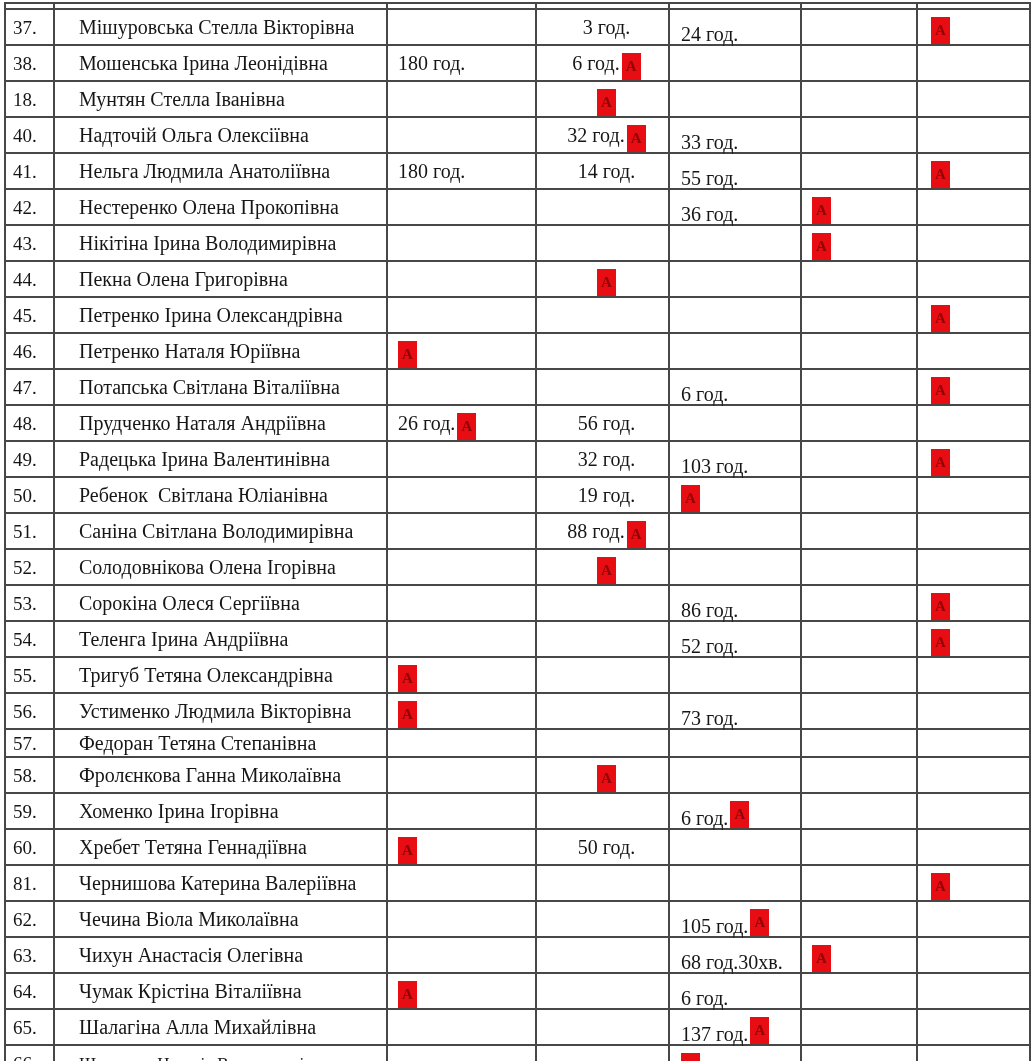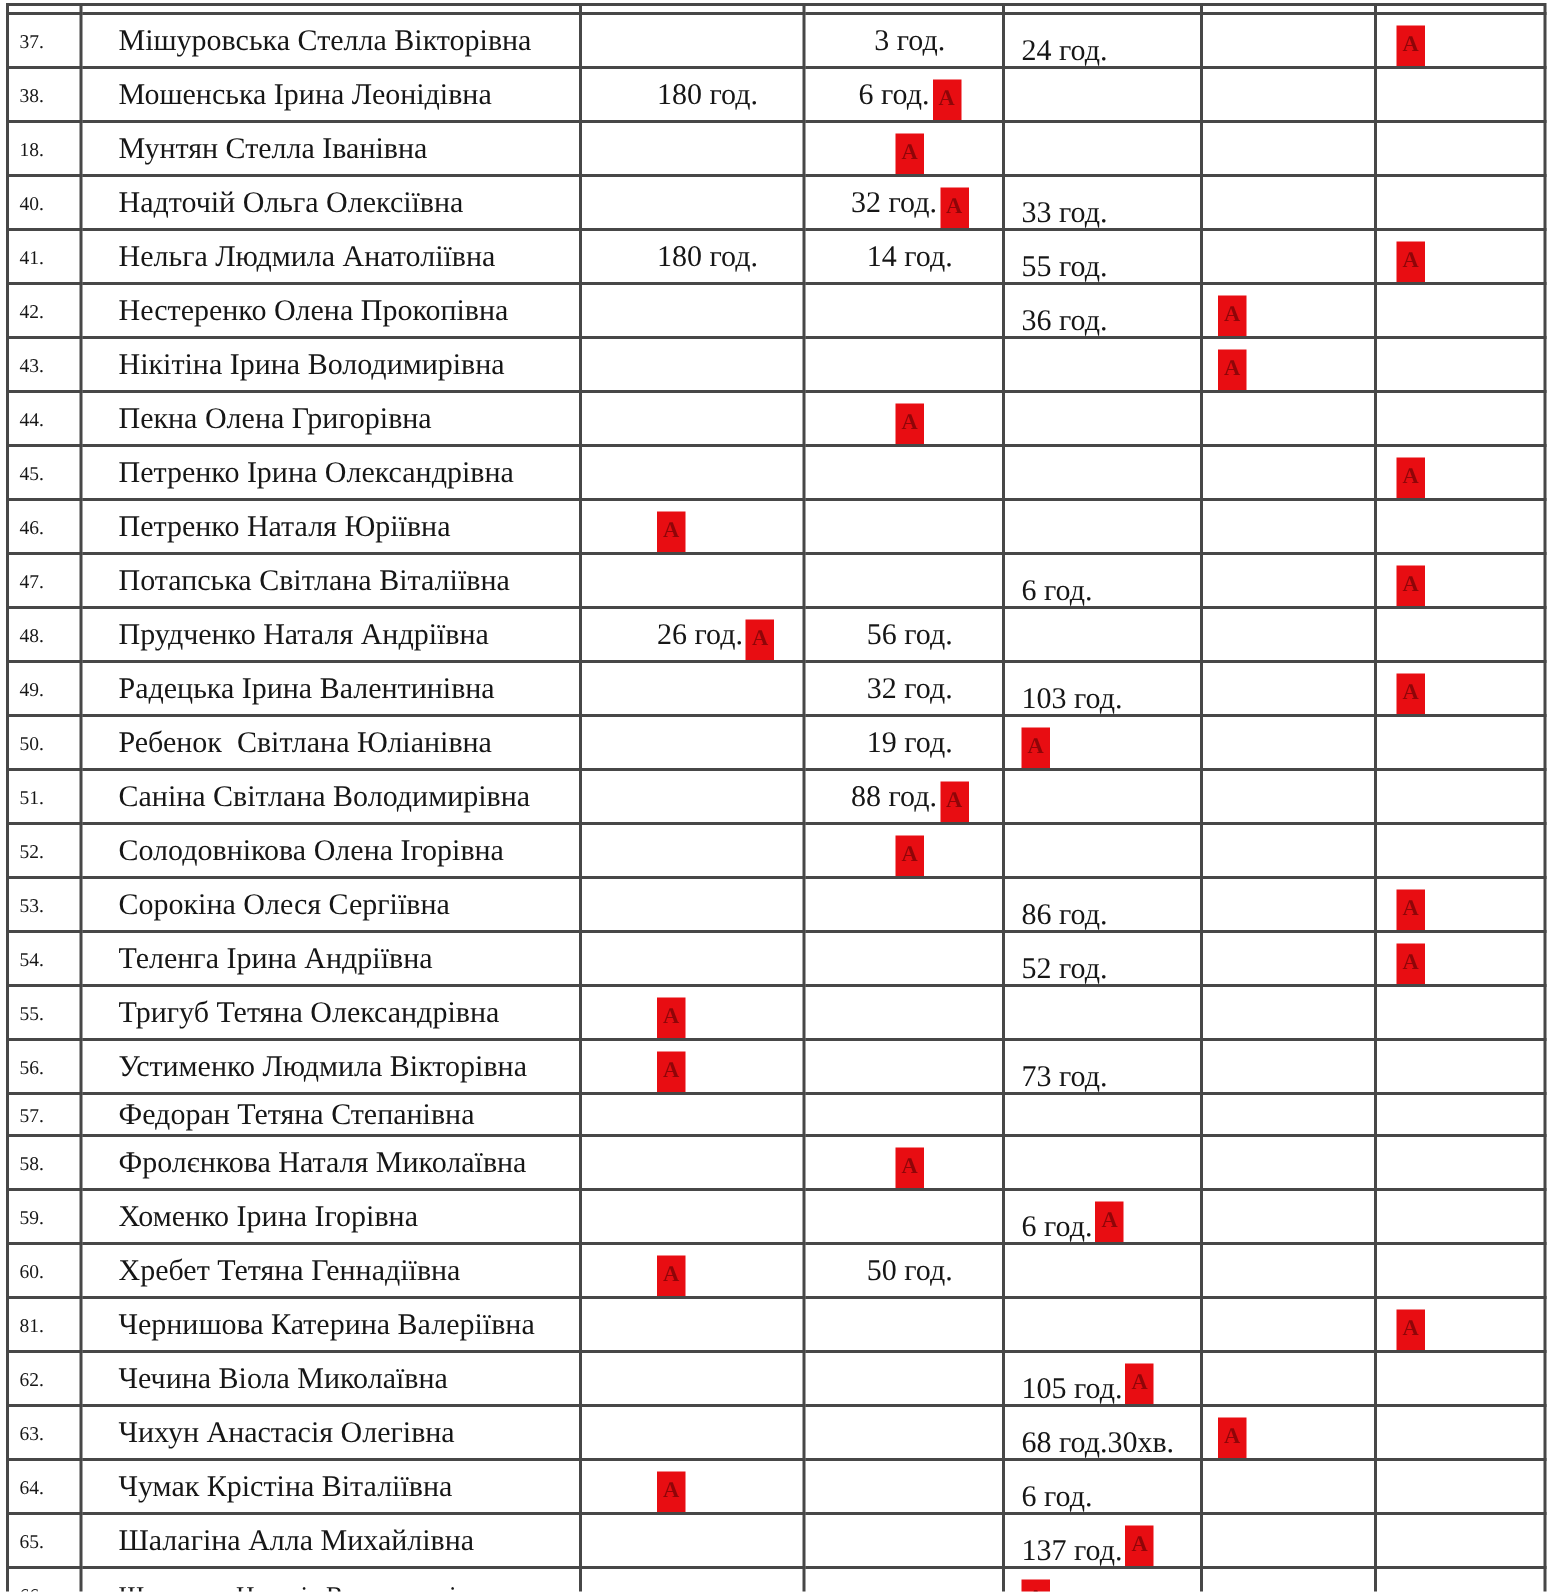--- a/index.html
+++ b/index.html
@@ -36,23 +36,23 @@
   tr.tall  td{height:35px;}
   tr.mid   td{height:28px;}
   tr.short td{height:27px;}
   .cw{
     display:flex;align-items:center;
     height:100%;
     font-size:20px;color:var(--text);
     white-space:pre;
     line-height:1;
   }
-  td.num  .cw{padding-left:7px;font-size:13px;}
+  td.num  .cw{padding-left:7px;font-size:19px;}
   td.name .cw{padding-left:24px;}
-  td.c3 .cw{padding-left:32px;margin-left:18px;}
+  td.c3 .cw{padding-left:10px;}
   td.c4 .cw{padding-left:8px;justify-content:center;}
   td.c5 .cw{padding-left:11px;align-items:flex-end;}
   td.c6 .cw{padding-left:10px;}
   td.c7 .cw{padding-left:13px;}
   td.name.small .cw{font-size:17px;}
   .marker{
     flex:0 0 19px;width:19px;height:27px;
     margin-top:7px;
     background:var(--marker);
     display:flex;align-items:center;justify-content:center;
@@ -567,21 +567,21 @@
           </td>
           <td class="c7">
             <div class="cw"></div>
           </td>
         </tr>
         <tr class="mid">
           <td class="num">
             <div class="cw"><span>58.</span></div>
           </td>
           <td class="name">
-            <div class="cw"><span>Фролєнкова Наталя Миколаївна</span></div>
+            <div class="cw"><span>Фролєнкова Ганна Миколаївна</span></div>
           </td>
           <td class="c3">
             <div class="cw"></div>
           </td>
           <td class="c4">
             <div class="cw"><span class="marker">А</span></div>
           </td>
           <td class="c5">
             <div class="cw"></div>
           </td>

